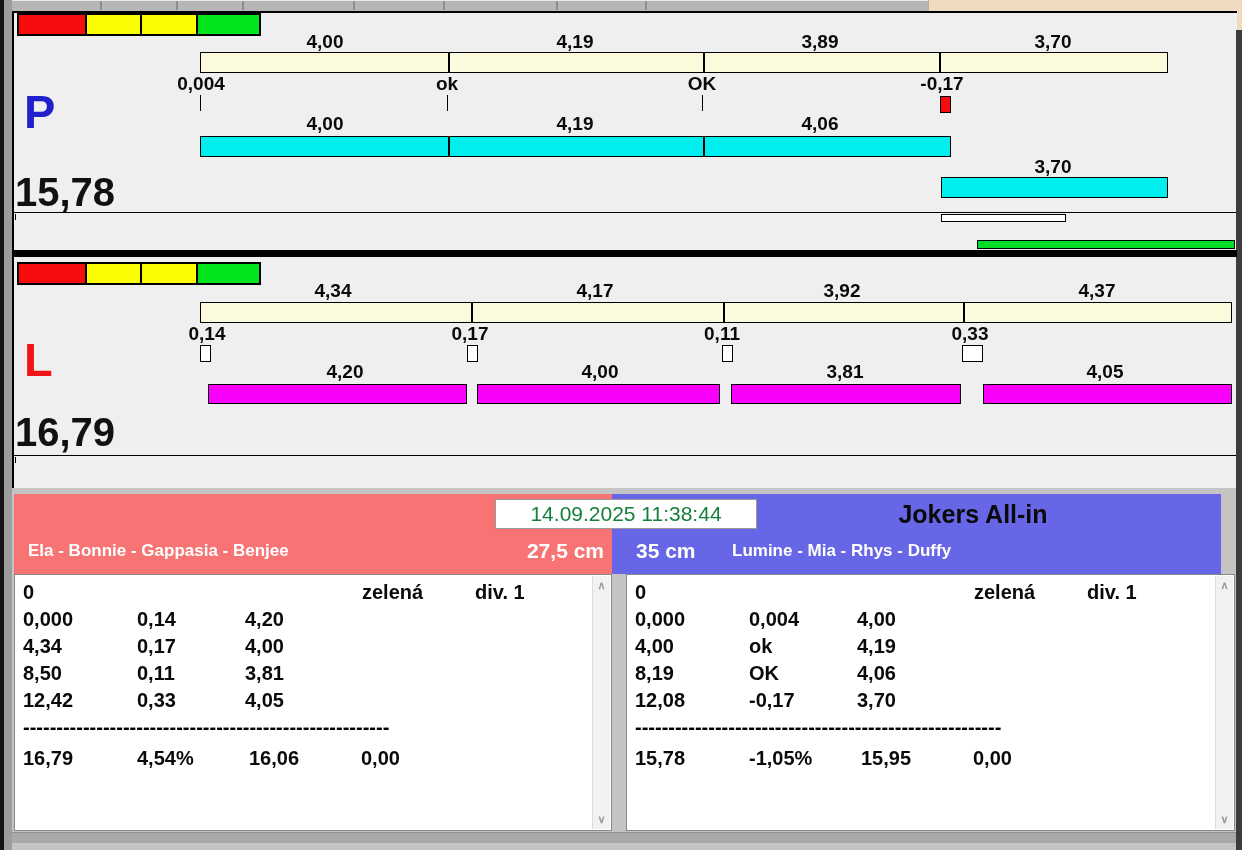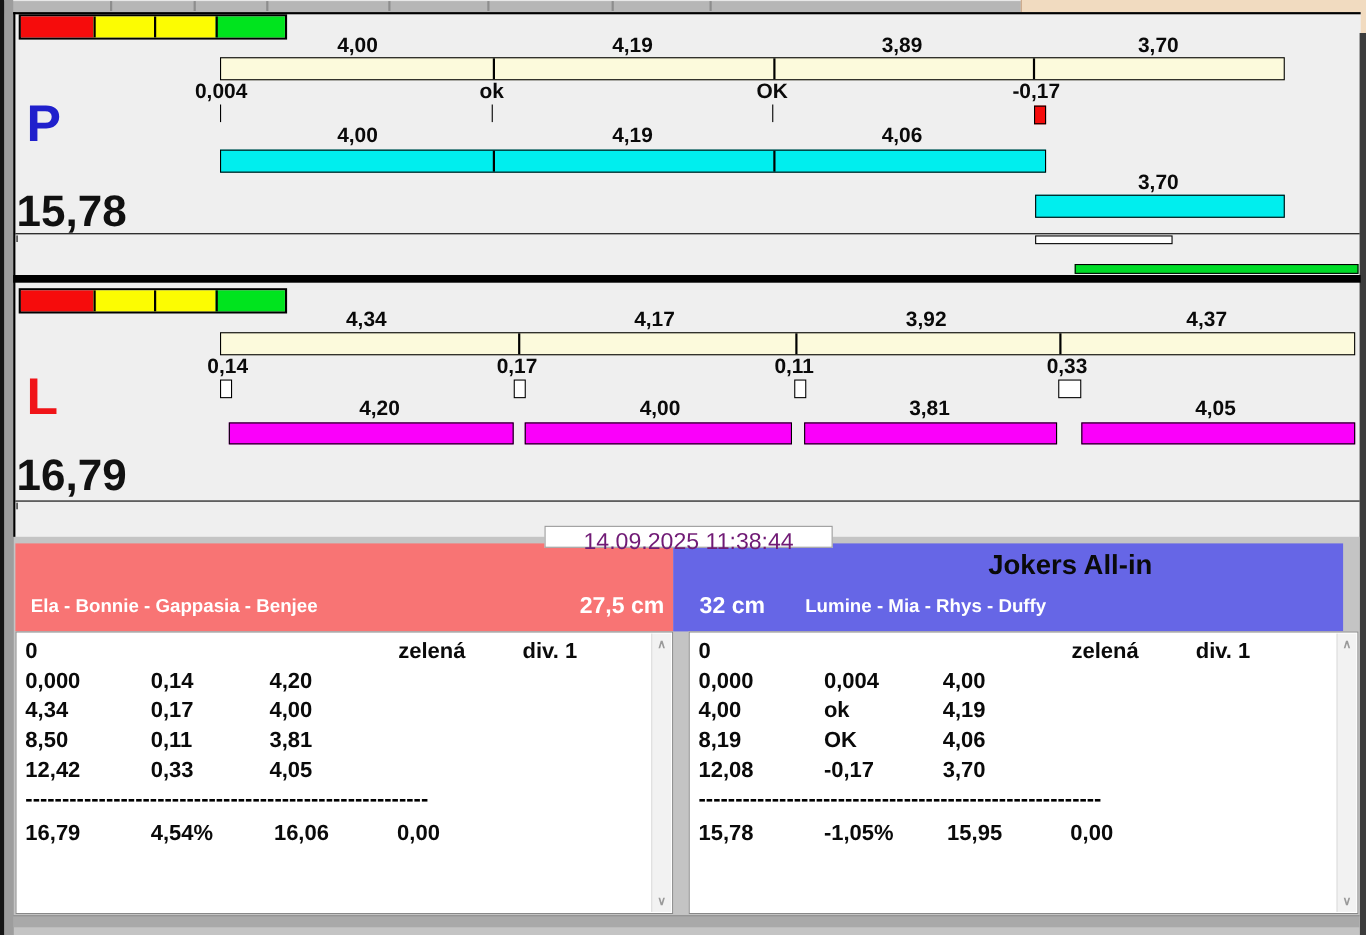--- a/index.html
+++ b/index.html
@@ -27,21 +27,21 @@
   .panel-letter{font-weight:700;font-size:47px;line-height:1;}
   .panel-total{font-weight:700;font-size:40px;line-height:1;color:#111;}
   .hline{height:1px;background:#000;}
   .black-divider{background:#000;}
   
   .bottom-bg{left:12px;top:488px;width:1224px;height:362px;background:#c4c4c4;}
   .team-header{top:494px;height:80px;}
   .team-name{font-weight:700;font-size:25px;color:#0a0a0a;text-align:center;white-space:nowrap;}
   .team-players{font-weight:700;font-size:17px;color:#fff;text-align:left;white-space:nowrap;}
   .team-distance{font-weight:700;font-size:21px;color:#fff;white-space:nowrap;}
-  .clock-box{left:495px;top:478px;width:262px;height:20px;background:#fff;border:1px solid #9a9a9a;box-sizing:border-box;text-align:center;font-size:21px;color:#701a75;line-height:28px;white-space:nowrap;}
+  .clock-box{left:495px;top:499px;width:262px;height:30px;background:#fff;border:1px solid #9a9a9a;box-sizing:border-box;text-align:center;font-size:21px;color:#15803d;line-height:28px;white-space:nowrap;}
   .text-panel{top:574px;height:257px;background:#fff;border:1px solid #888;box-sizing:border-box;}
   .trow{position:absolute;left:0;right:20px;height:26px;}
   .tcell{position:absolute;font-weight:700;font-size:20px;color:#0a0a0a;white-space:nowrap;}
   .dashrow{position:absolute;font-weight:700;font-size:20px;letter-spacing:0;white-space:nowrap;}
   .scrollbar{position:absolute;top:1px;bottom:1px;right:1px;width:17px;background:#f2f2f2;border-left:1px solid #ddd;}
   .scroll-arrow{position:absolute;left:0;width:17px;text-align:center;color:#9a9a9a;font-size:11px;font-weight:700;}
   .bottom-band{left:12px;top:832px;width:1224px;height:10px;background:#a9a9a9;border-top:1px solid #8f8f8f;}
 </style>
 </head>
 <body>
@@ -159,21 +159,21 @@
   <div class="abs bottom-bg"></div>
 
   <div class="abs team-header" style="left:14px;width:598px;background:#f87474">
     <div class="abs team-players" style="left:14px;top:47px;width:462px">Ela - Bonnie - Gappasia - Benjee</div>
     <div class="abs team-distance" style="right:8px;top:45px">27,5 cm</div>
   </div>
 
   <div class="abs team-header" style="left:612px;width:609px;background:#6666e6">
     <div class="abs team-name" style="left:120px;top:6px;width:482px">Jokers All-in</div>
     <div class="abs team-players" style="left:120px;top:47px;width:482px">Lumine - Mia - Rhys - Duffy</div>
-    <div class="abs team-distance" style="left:24px;top:45px">32 cm</div>
+    <div class="abs team-distance" style="left:24px;top:45px">35 cm</div>
   </div>
 
   <div class="abs clock-box">14.09.2025 11:38:44</div>
 
   <div class="abs text-panel" style="left:14px;width:598px">
     <div class="trow" style="top:6px">
       <span class="tcell" style="left:8px">0</span>
       <span class="tcell" style="left:347px">zelená</span>
       <span class="tcell" style="left:460px">div. 1</span>
     </div>

